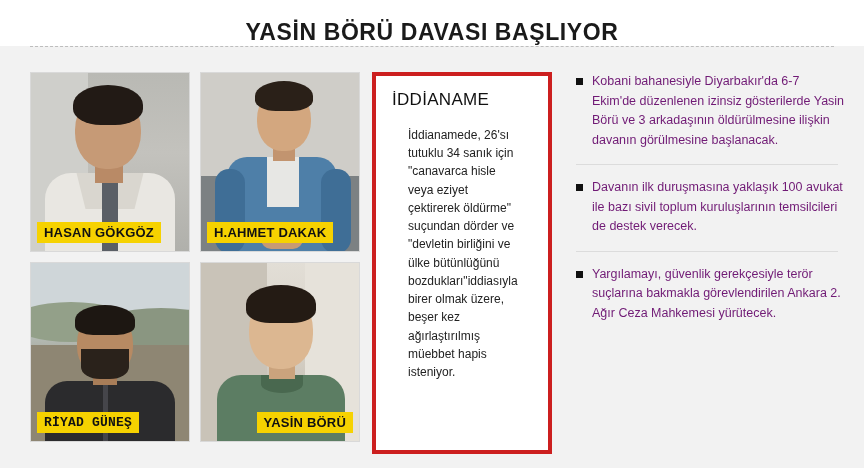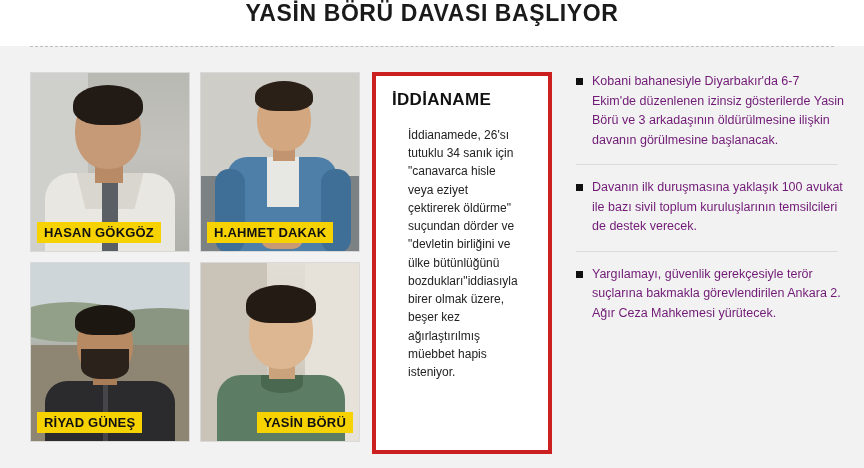--- a/index.html
+++ b/index.html
@@ -23,21 +23,21 @@
 
   
   .header {
     position: absolute;
     left: 0;
     top: 0;
     width: 864px;
     height: 46px;
     background: #ffffff;
     display: flex;
-    align-items: flex-start;
+    align-items: flex-end;
     justify-content: center;
   }
   .header-title {
     font-size: 23px;
     font-weight: bold;
     color: #1a1a1a;
     letter-spacing: 0.6px;
     text-align: center;
     white-space: nowrap;
   }
@@ -104,21 +104,21 @@
   .p2 .head { position:absolute; left:56px; top:14px; width:54px; height:64px; border-radius:50% 50% 46% 46%; background:#d3a77f; }
   .p2 .hair { position:absolute; left:54px; top:8px; width:58px; height:30px; border-radius:50% 50% 36% 36%; background:#2a2018; }
   .p2 .neck { position:absolute; left:72px; top:70px; width:22px; height:18px; background:#c2946f; }
   .p2 .jacket { position:absolute; left:26px; top:84px; width:110px; height:96px; background:#4e7fa8; border-radius:20px 20px 0 0; }
   .p2 .tshirt { position:absolute; left:66px; top:84px; width:32px; height:50px; background:#e7e7e4; }
   .p2 .arm-l { position:absolute; left:14px; top:96px; width:30px; height:84px; background:#3f6e96; border-radius:14px; }
   .p2 .arm-r { position:absolute; left:120px; top:96px; width:30px; height:84px; background:#3f6e96; border-radius:14px; }
   .p2 .hand { position:absolute; left:60px; top:150px; width:42px; height:26px; background:#c79a74; border-radius:10px; }
 
   
-  .p3 { background: linear-gradient(180deg,#cdd5d8 0%, #b7c0bb 38%, #9a8f7c 70%, #7e7465 100%); }
+  .p3 { background: linear-gradient(180deg,#cdd5d8 0%, #b7c0bb 38%, #9a8f7c 70%, #7e7465 100%); font-family: Liberation Mono, monospace; }
   .p3 .sky { position:absolute; left:0; top:0; width:100%; height:34%; background:#cfd6d9; }
   .p3 .hill1 { position:absolute; left:-20px; top:22%; width:120px; height:40px; background:#93a089; border-radius:50%; }
   .p3 .hill2 { position:absolute; left:60px; top:25%; width:140px; height:44px; background:#8a9681; border-radius:50%; }
   .p3 .ground { position:absolute; left:0; top:46%; width:100%; height:54%; background:#8e8673; }
   .p3 .head { position:absolute; left:46px; top:48px; width:56px; height:66px; border-radius:48% 48% 46% 46%; background:#b78a63; }
   .p3 .hair { position:absolute; left:44px; top:42px; width:60px; height:30px; border-radius:50% 50% 30% 30%; background:#1d1712; }
   .p3 .beard { position:absolute; left:50px; top:86px; width:48px; height:30px; border-radius:0 0 40% 40%; background:#2a221b; }
   .p3 .neck { position:absolute; left:62px; top:106px; width:24px; height:16px; background:#a87d58; }
   .p3 .jacket { position:absolute; left:14px; top:118px; width:130px; height:62px; background:#2b2b2d; border-radius:22px 22px 0 0; }
   .p3 .zip { position:absolute; left:72px; top:118px; width:5px; height:62px; background:#45454a; }
@@ -141,21 +141,21 @@
     width: 180px;
     height: 382px;
     background: #ffffff;
     border: 4px solid #cc1f1f;
     box-sizing: border-box;
     padding: 14px 14px 10px 16px;
   }
   .indictment h2 {
     margin: 0 0 10px 0;
     font-size: 17px;
-    font-weight: bold;
+    font-weight: normal;
     color: #111111;
     letter-spacing: 0.3px;
   }
   .indictment p {
     margin: 16px;
     font-size: 12px;
     line-height: 1.52;
     color: #222222;
   }
 

